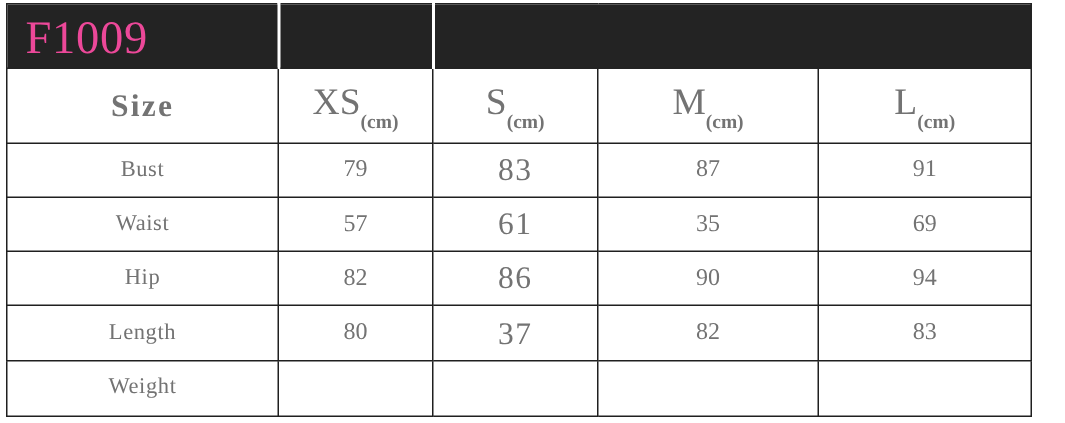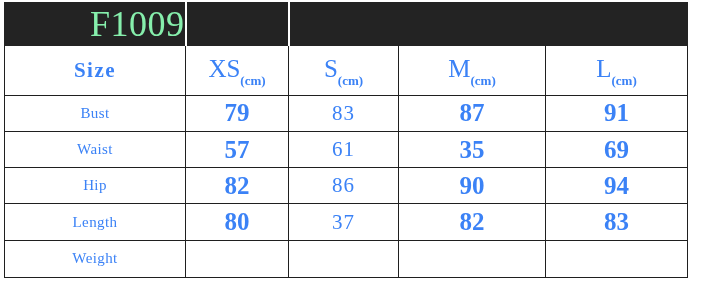--- a/index.html
+++ b/index.html
@@ -29,43 +29,43 @@
     height: 276px;
     border-collapse: collapse;
     table-layout: fixed;
     background: #ffffff;
   }
 
   table.size-chart td {
     border: 1px solid #1f1f1f;
     text-align: center;
     vertical-align: middle;
-    color: #3b82f6;
+    color: #737373;
     padding: 0;
   }
 
   
   col.c-label { width: 181px; }
   col.c-xs    { width: 103px; }
   col.c-s     { width: 110px; }
   col.c-m     { width: 147px; }
   col.c-l     { width: 142px; }
 
   
   tr.title-row td {
     background: #232323;
     border-color: #232323;
     border-bottom: 1px solid #232323;
     height: 42px;
   }
   tr.title-row td.title-cell {
-    text-align: right;
+    text-align: left;
     padding-left: 12px;
-    color: #86efac;
-    font-size: 36px;
+    color: #ec4899;
+    font-size: 31px;
     font-weight: 400;
     letter-spacing: 0.5px;
     line-height: 1;
   }
   tr.title-row td.black-spacer-a {
     border-left: 2px solid #ffffff;
     border-right: 2px solid #ffffff;
   }
 
   
@@ -95,22 +95,22 @@
   
   tr.data-row td {
     height: 35px;
   }
   tr.data-row td.rowlabel {
     font-size: 15px;
     font-weight: normal;
     letter-spacing: 0.4px;
   }
   td.val {
-    font-size: 25px;
-    font-weight: bold;
+    font-size: 16px;
+    font-weight: normal;
   }
   
   td.val-light {
     font-size: 21px;
     font-weight: 400;
     letter-spacing: 1px;
   }
   tr.last-row td {
     height: 36px;
   }

